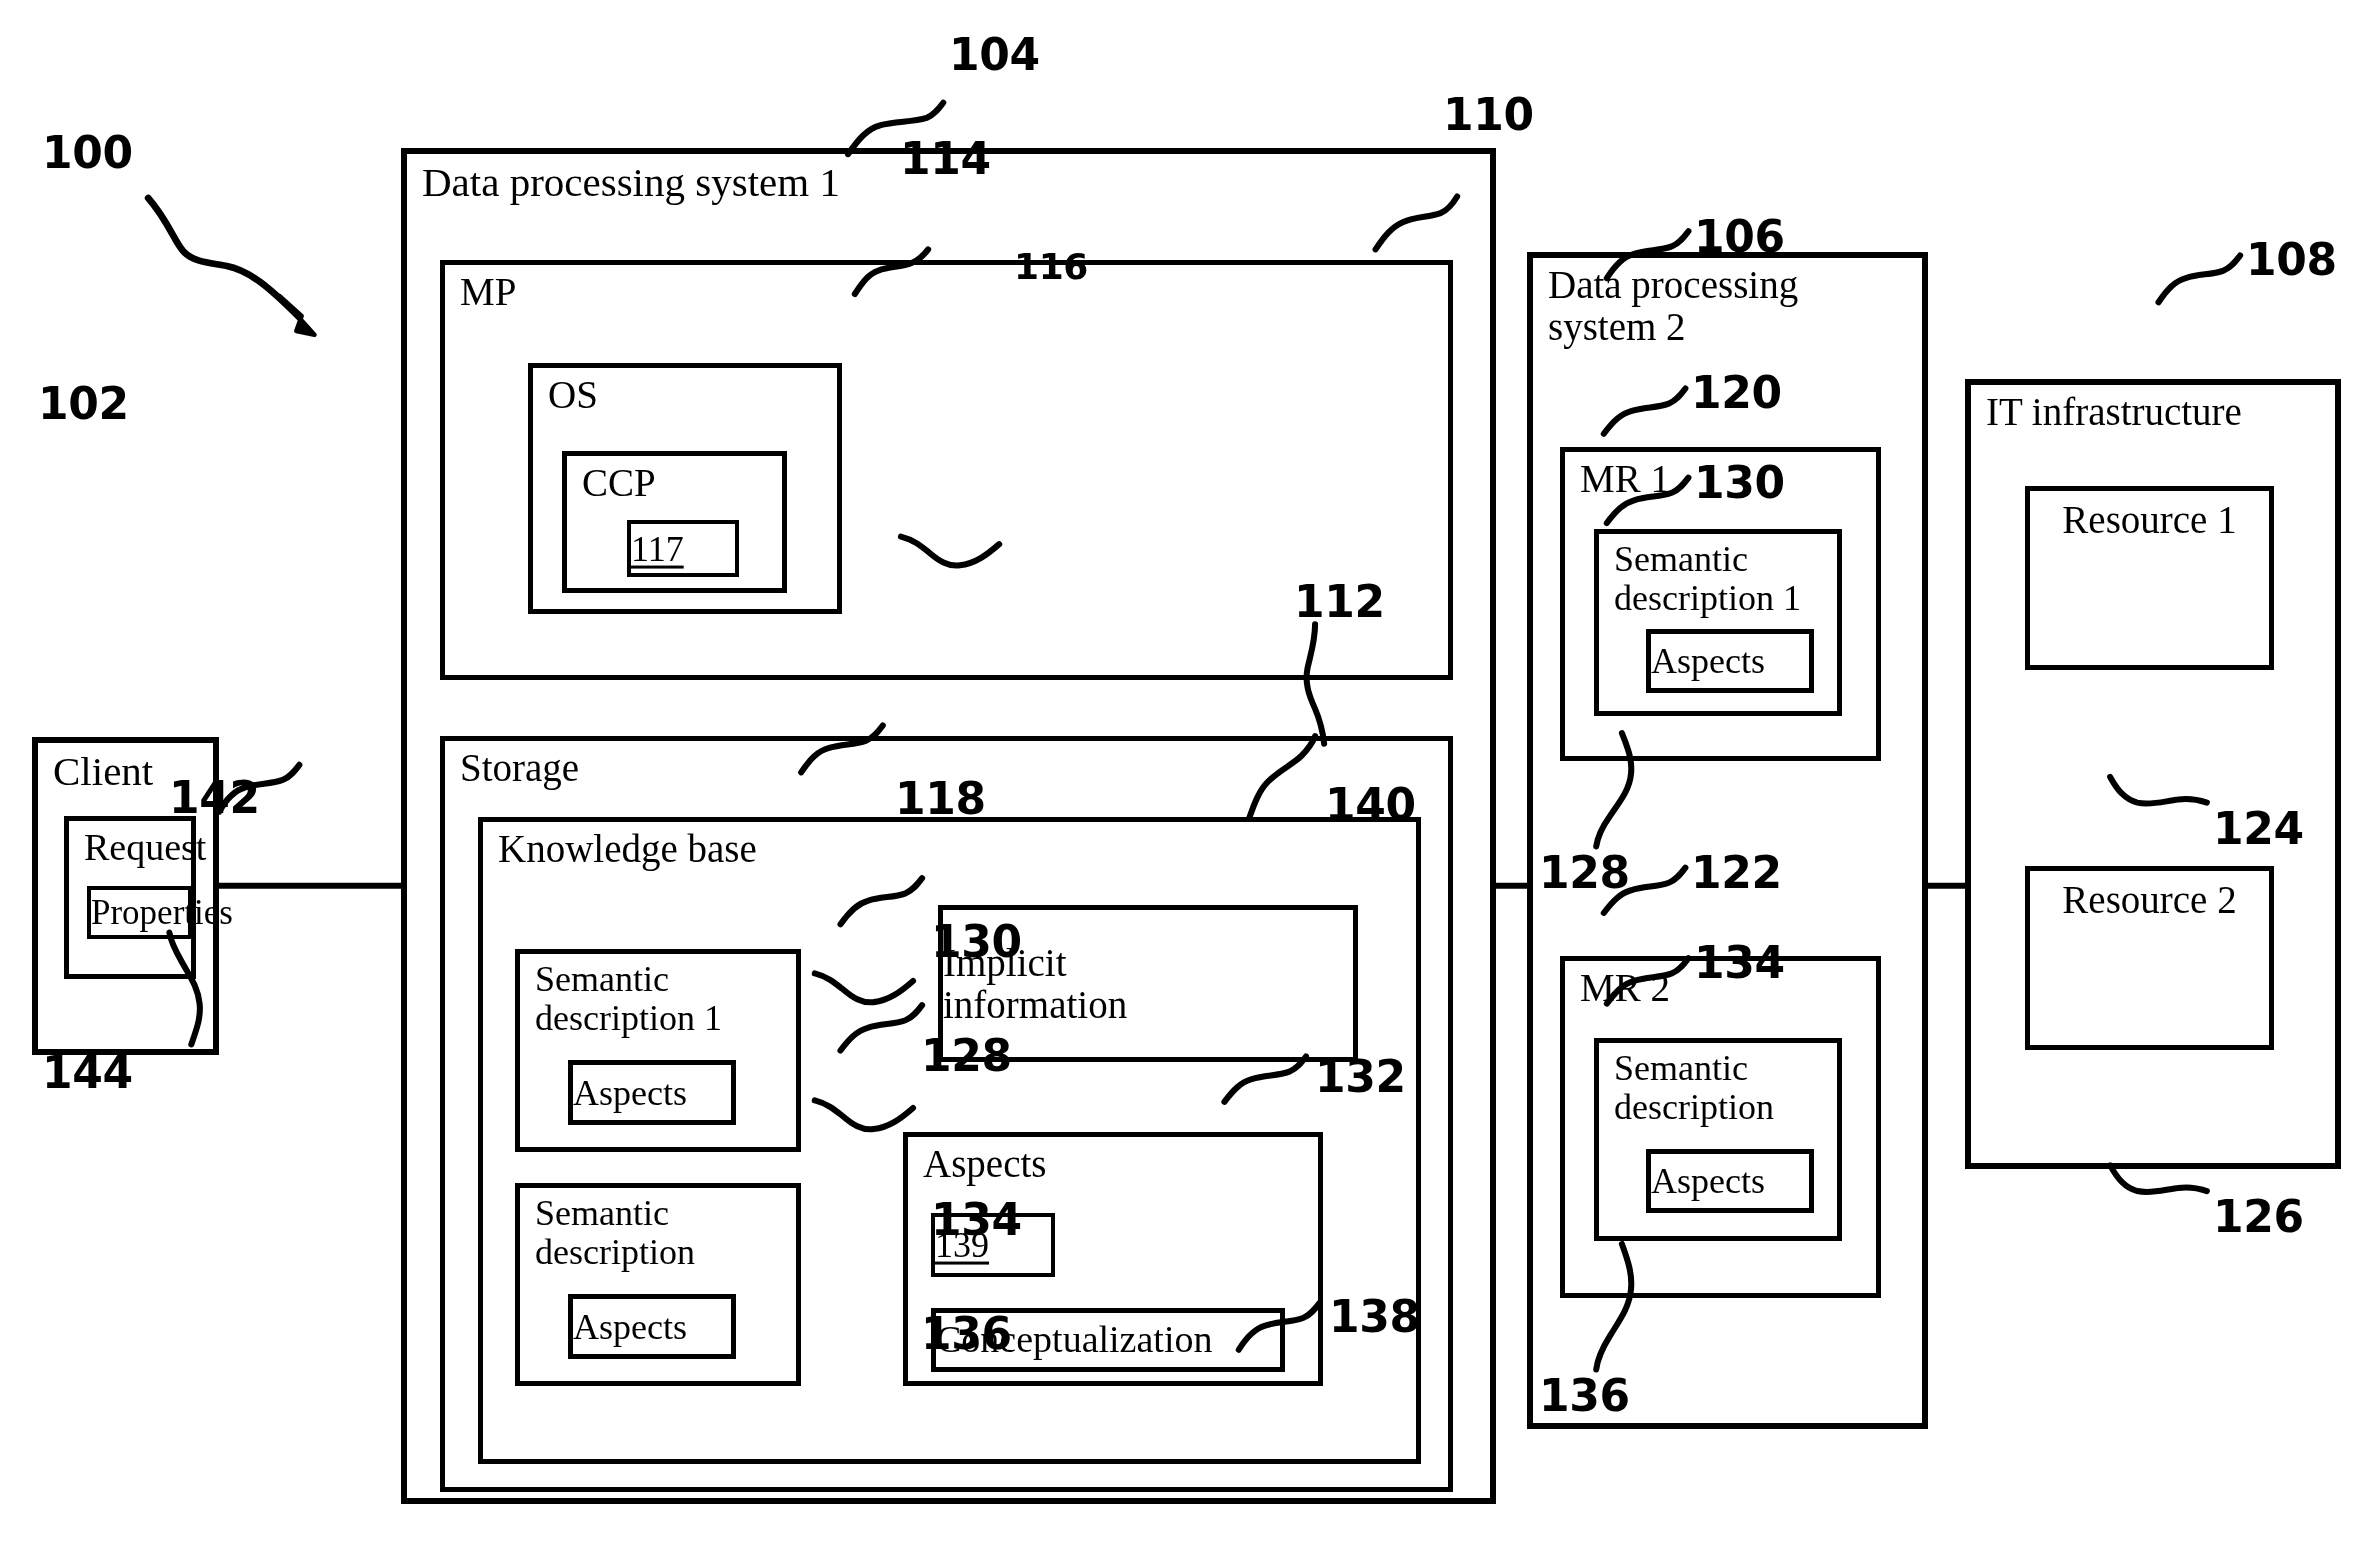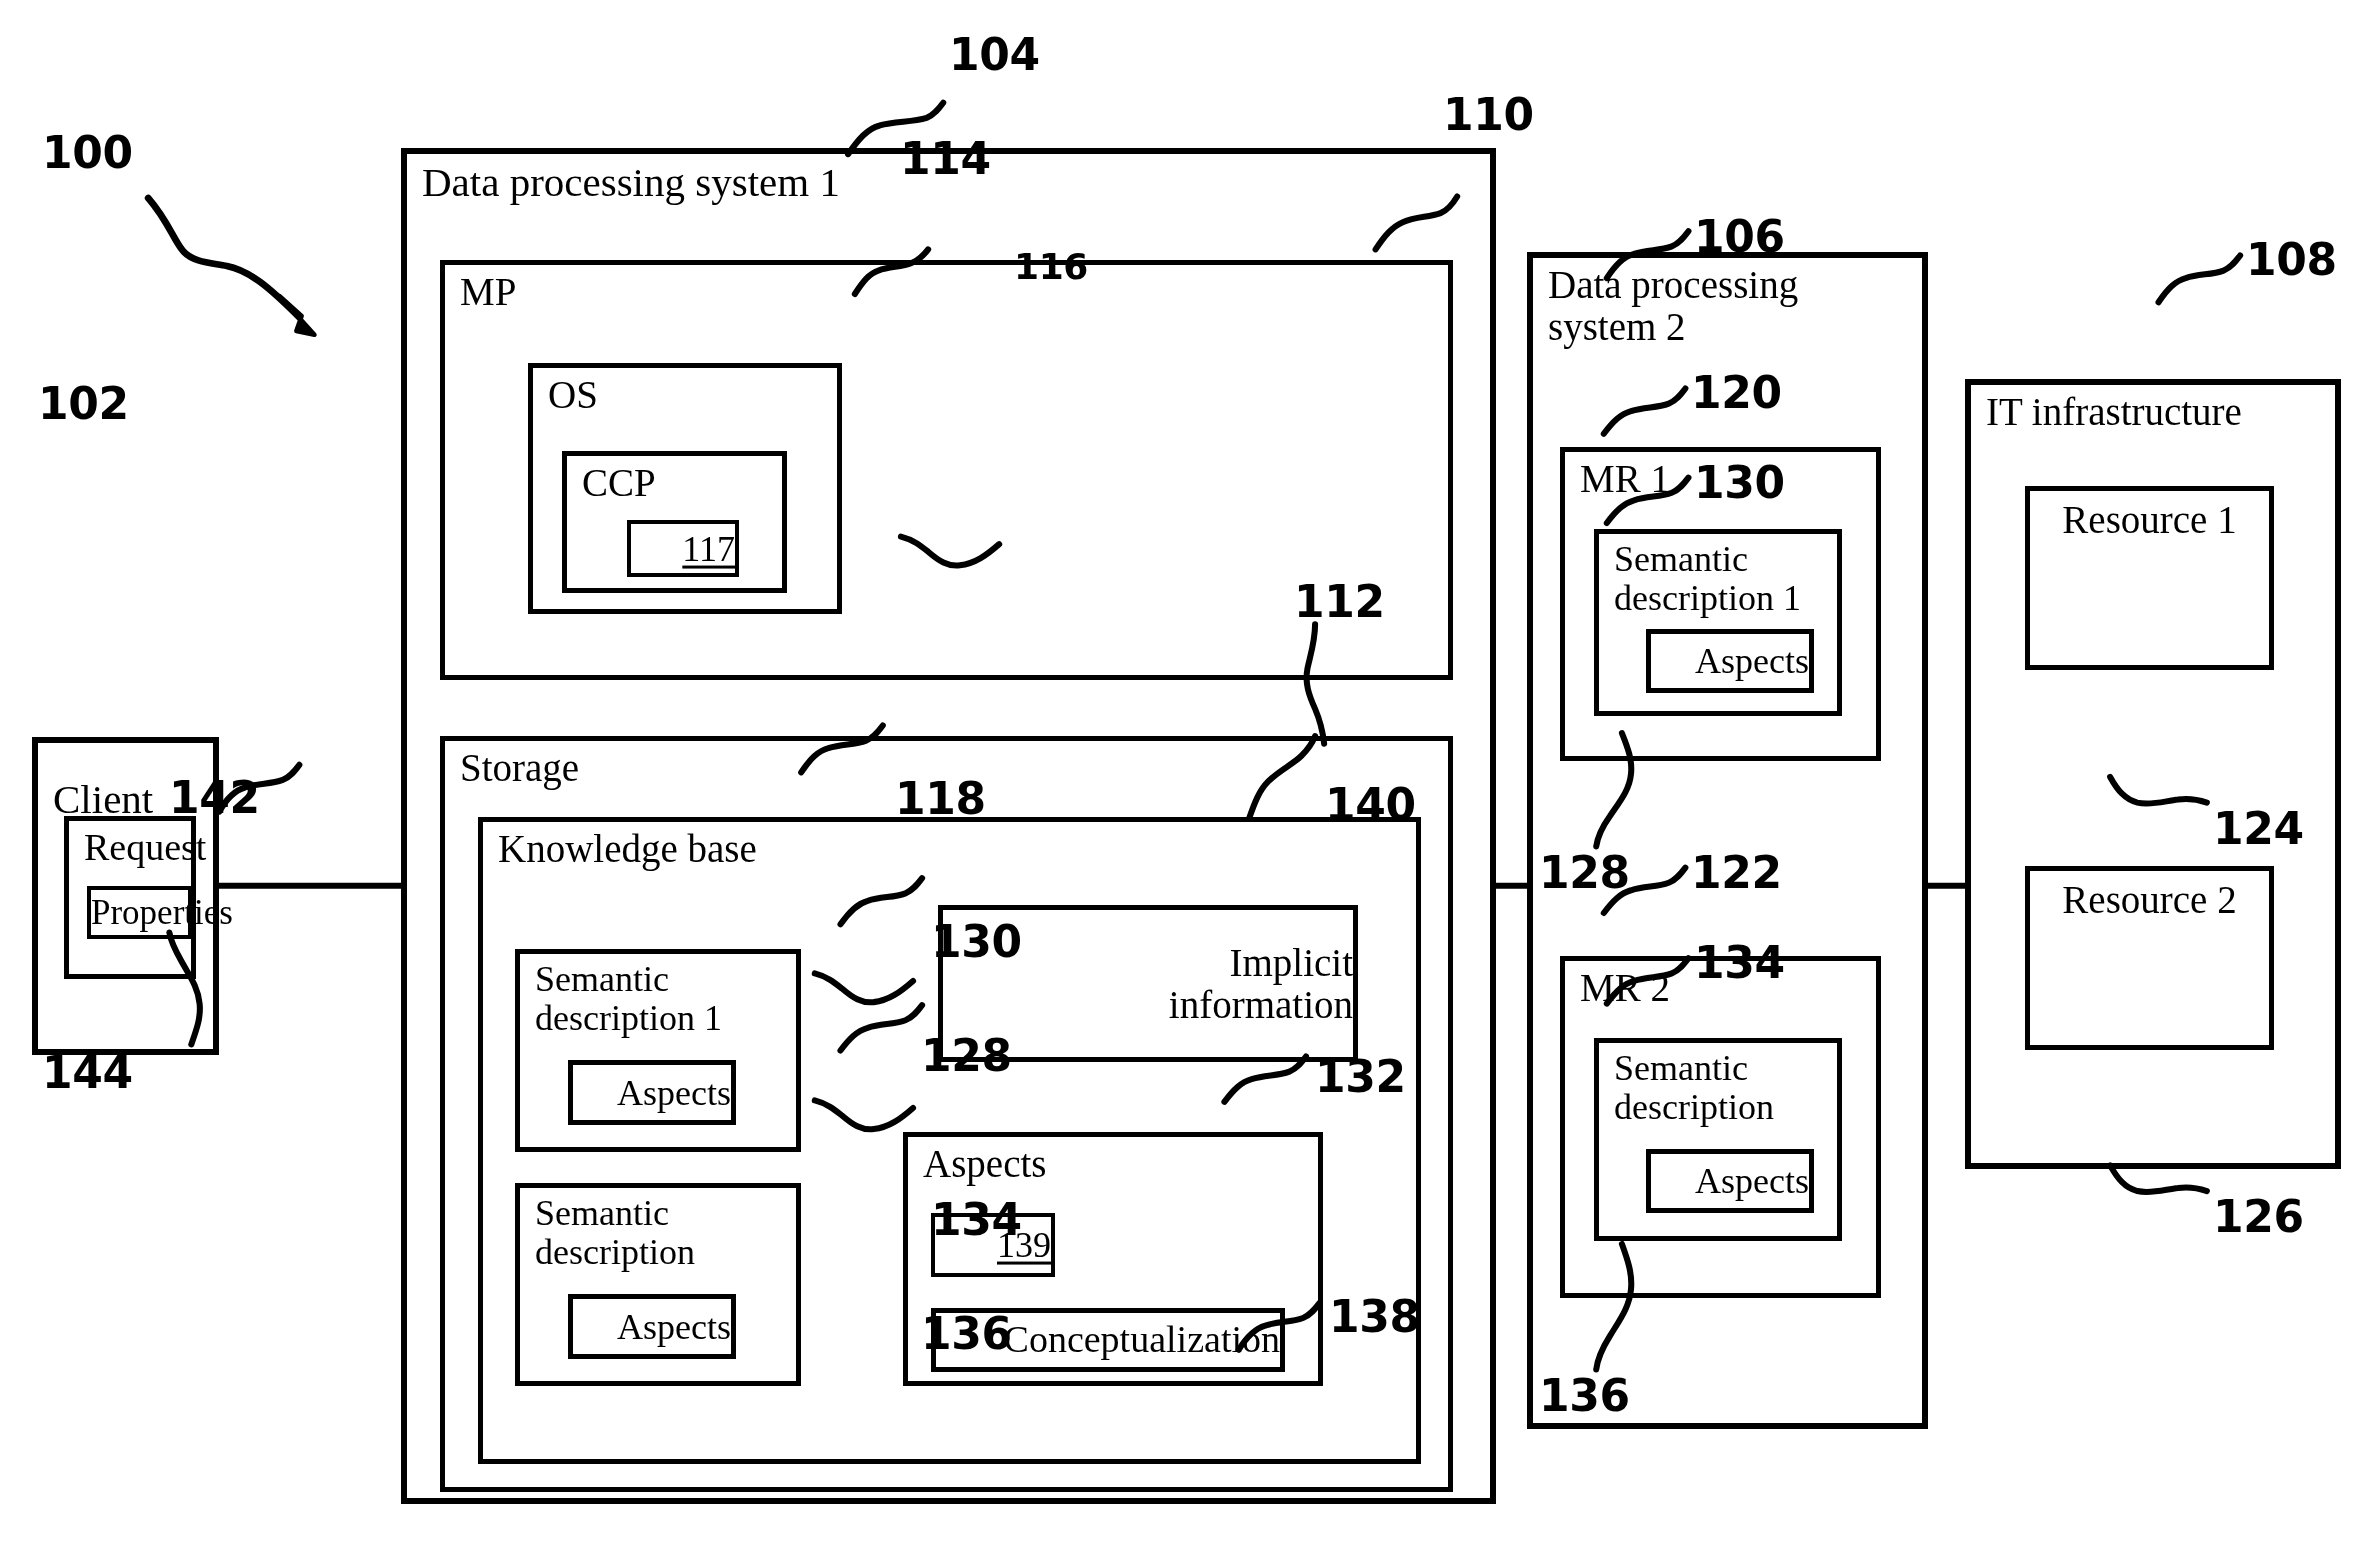--- a/index.html
+++ b/index.html
@@ -33,21 +33,21 @@
     white-space: pre;
     line-height: 1.08;
   }
   
   .lbl-tl { left: 15px; top: 6px; }
 
   
   .lbl-center {
     left: 0; right: 0; top: 50%;
     transform: translateY(-50%);
-    text-align: right;
+    text-align: left;
   }
   .lbl-ctop {
     left: 0; right: 0; top: 7.6px;
     text-align: center;
   }
 
   
   .ref {
     position: absolute;
     font-family: "DejaVu Sans", "Liberation Sans", sans-serif;
@@ -174,21 +174,21 @@
   <div class="ref" style="left:1539px; top:847px; font-size:44px;">128</div>
   <div class="ref" style="left:1691px; top:847px; font-size:44px;">122</div>
   <div class="ref" style="left:1694px; top:937px; font-size:44px;">134</div>
   <div class="ref" style="left:1539px; top:1370px; font-size:44px;">136</div>
 
   <div class="ref" style="left:2246px; top:234px;  font-size:44px;">108</div>
   <div class="ref" style="left:2213px; top:803px; font-size:44px;">124</div>
   <div class="ref" style="left:2213px; top:1191px; font-size:44px;">126</div>
 
   <div class="box thick" style="left:32px; top:737px; width:187px; height:318px;">
-    <div class="label lbl-tl" style="font-size:41px;margin-top:28px;">Client</div>
+    <div class="label lbl-tl" style="font-size:41px;">Client</div>
 
     <div class="box" style="left:26px; top:73px; width:132px; height:163px;">
       <div class="label lbl-tl" style="font-size:38px;">Request</div>
       <div class="box thin" style="left:18px; top:65px; width:105px; height:53px;">
         <div class="label lbl-center" style="font-size:35px;">Properties</div>
       </div>
     </div>
   </div>
 
   <div class="box thick" style="left:401px; top:148px; width:1095px; height:1356px;">

